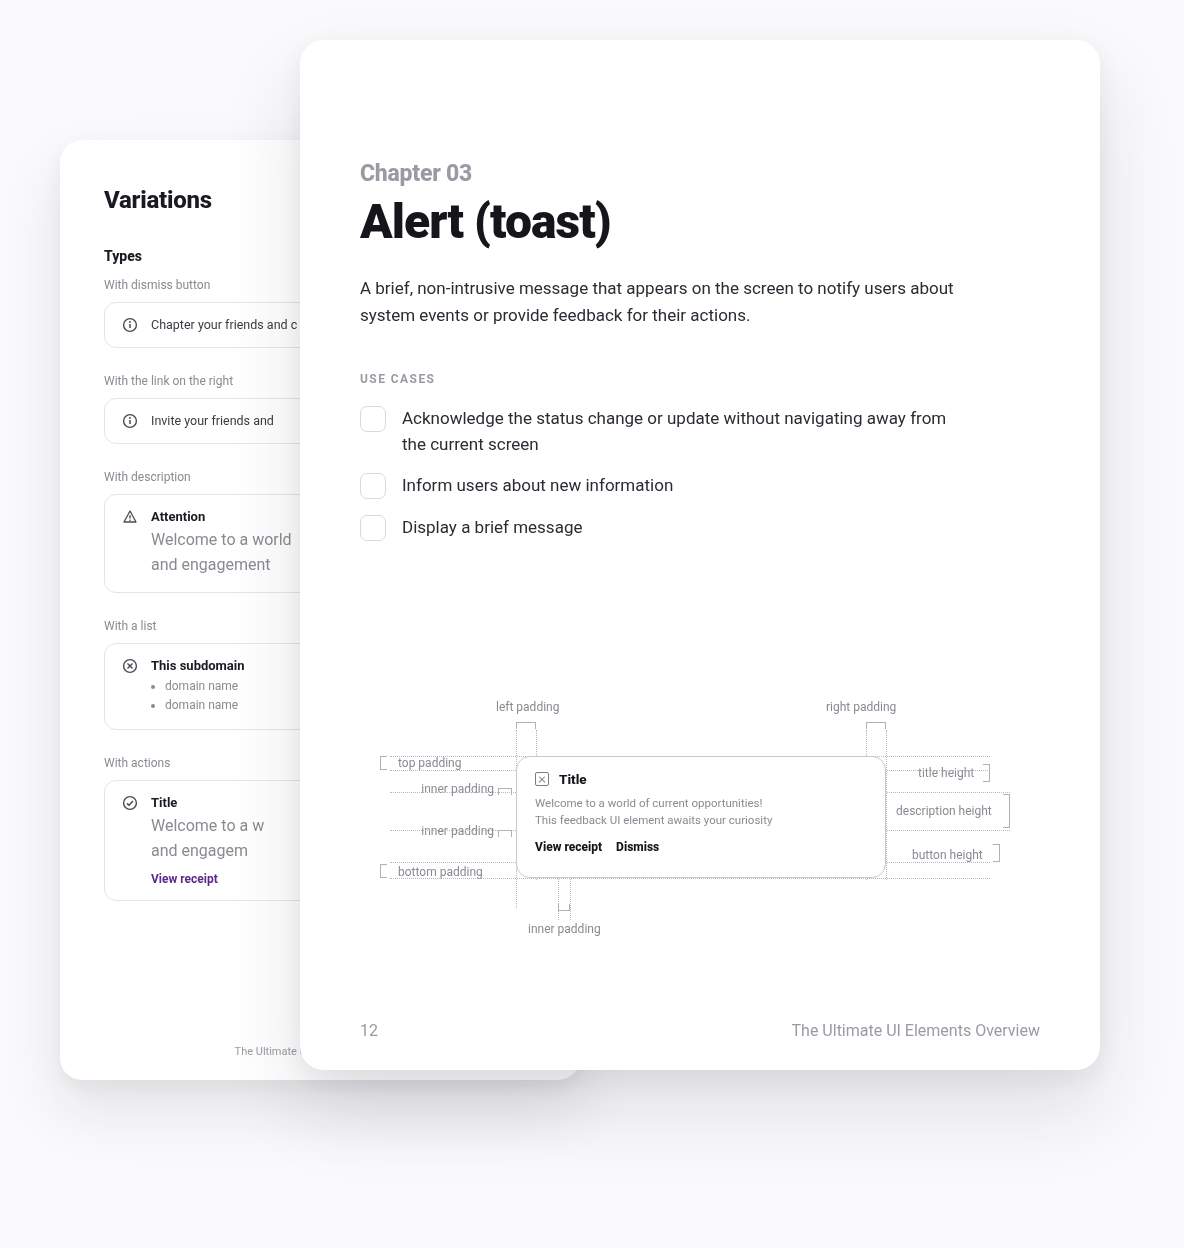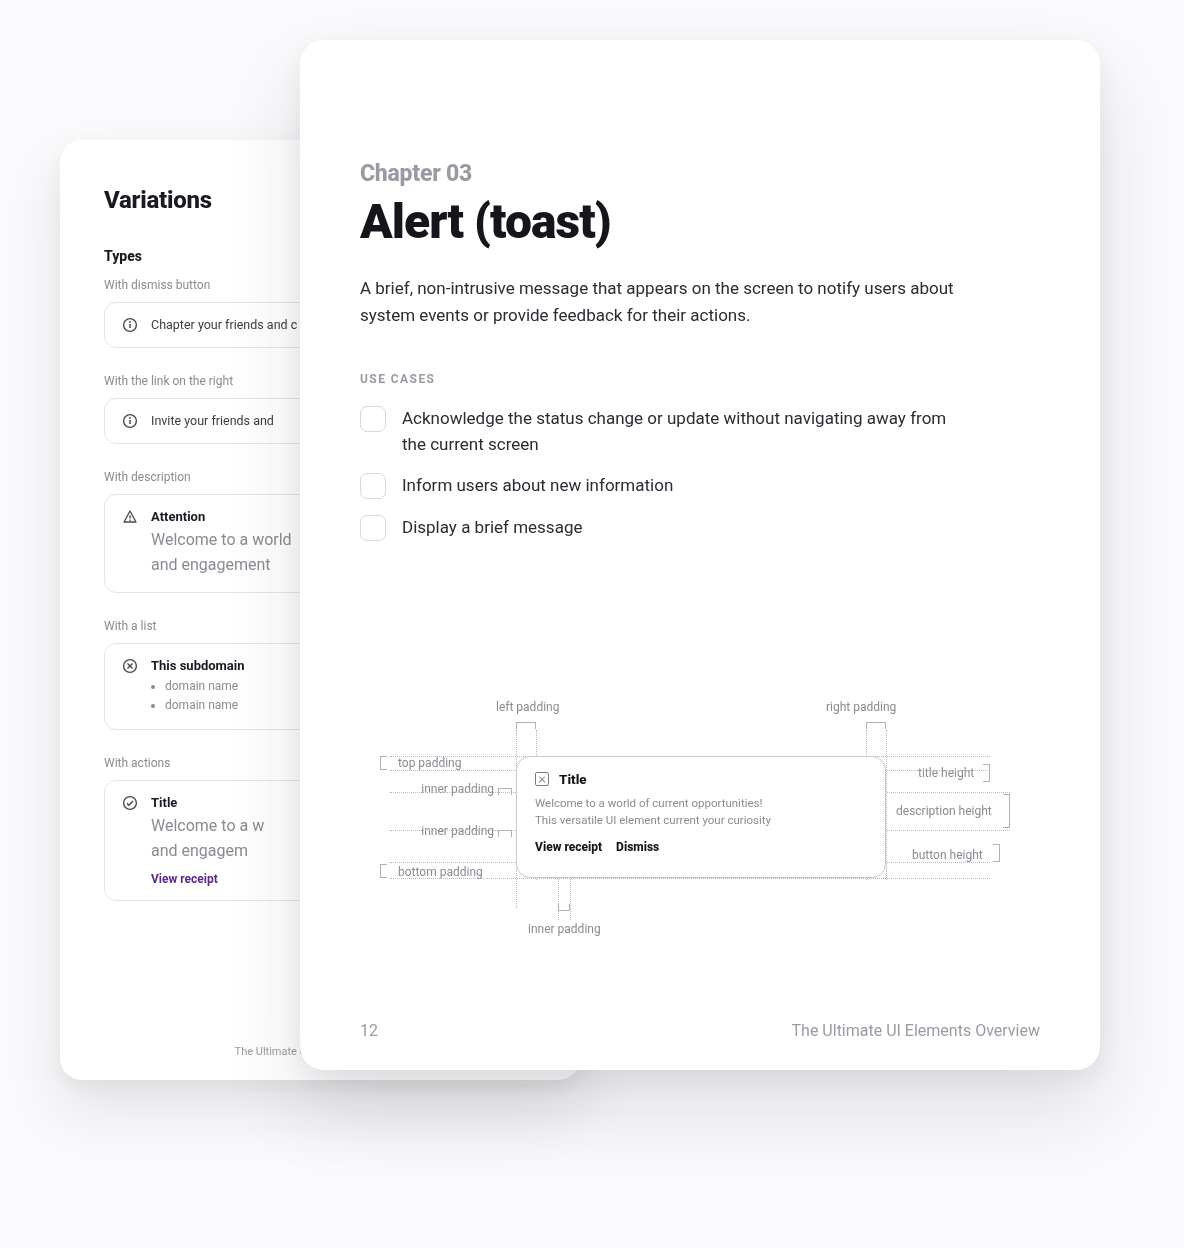--- a/index.html
+++ b/index.html
@@ -377,21 +377,21 @@
     <div class="dotted-line-v" style="left:500px; top:30px; height:150px;"></div>
     <div class="dotted-line-v" style="left:520px; top:30px; height:150px;"></div>
 
     <div class="anatomy-card">
       <div class="an-row1">
         <span class="crossbox"></span>
         <span class="an-title">Title</span>
       </div>
       <div class="an-desc">
         <span>Welcome to a world of current opportunities!</span><br>
-        <span>This versatile UI element current your curiosity</span>
+        <span>This feedback UI element awaits your curiosity</span>
       </div>
       <div class="an-actions">
         <span>View receipt</span>
         <span>Dismiss</span>
       </div>
     </div>
 
     <div class="bracket-h" style="left:192px; top:204px; width:12px; border-top:none; border-bottom:1px solid #b0b0b9;"></div>
     <div class="dlabel" style="left:162px; top:222px;">inner padding</div>
   </div>

